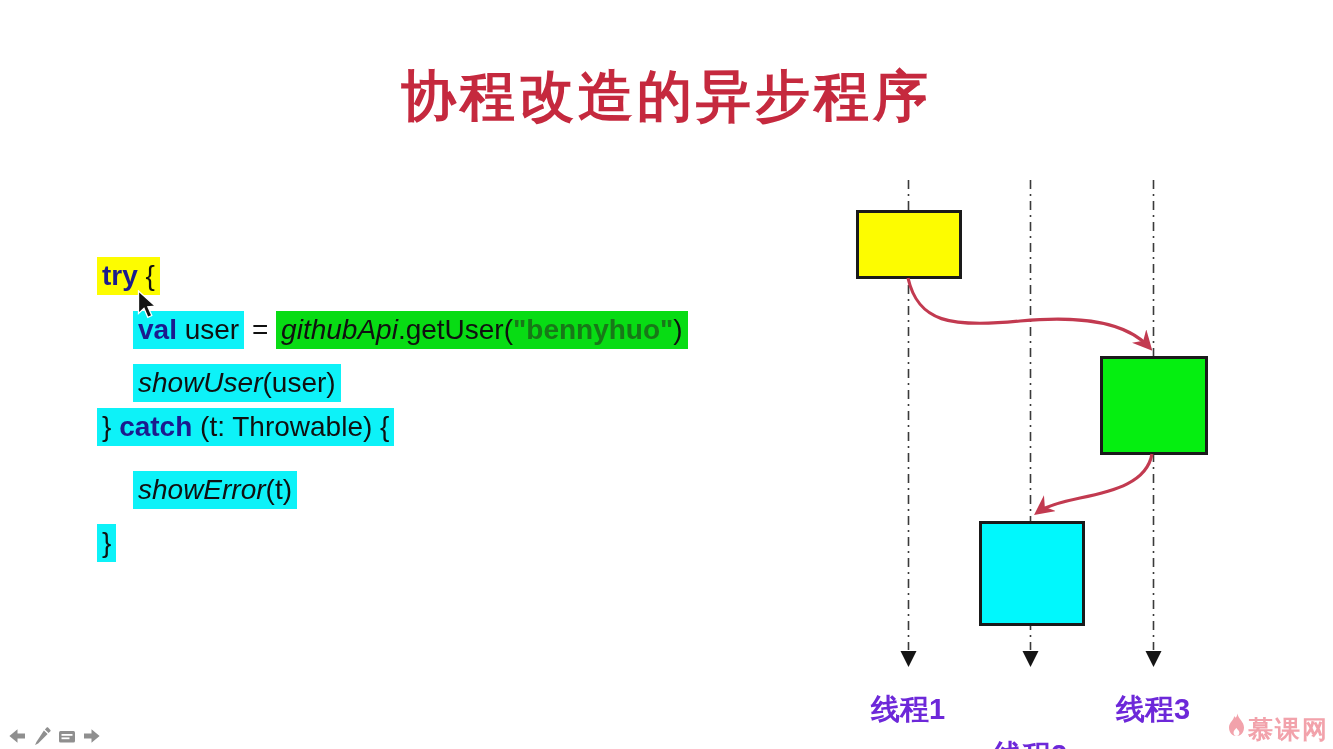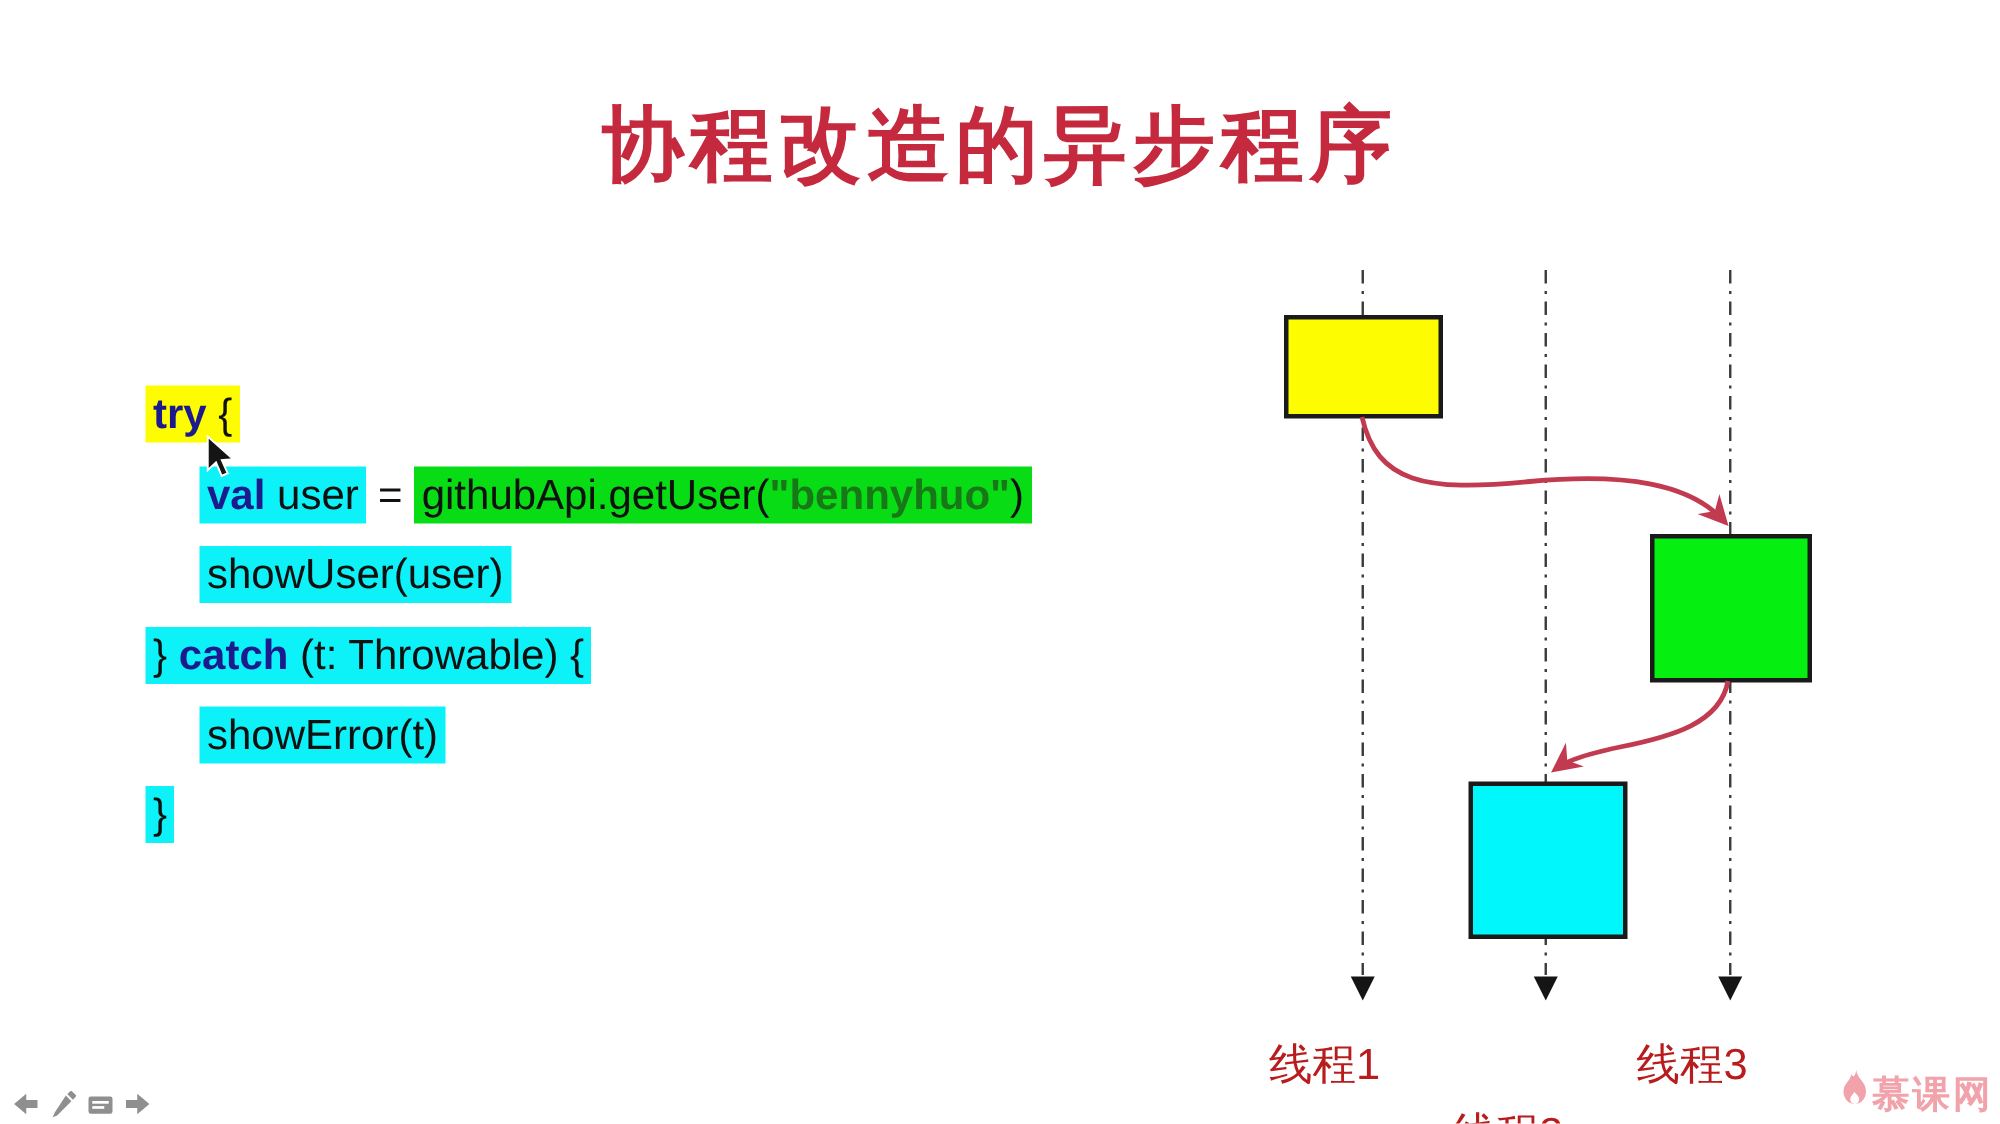--- a/index.html
+++ b/index.html
@@ -19,33 +19,33 @@
   .code-line{
     position:absolute;
     font-size:28px;line-height:30px;
     white-space:pre;color:#101010;
   }
   .code-line .hl{padding:3px 5px 4px 5px;}
   .hl-y{background:var(--hl-yellow);}
   .hl-c{background:var(--hl-cyan);margin-top:36px;}
   .hl-g{background:var(--hl-green);}
   .kw{color:var(--keyword-navy);font-weight:bold;}
-  .it{}
+  .it{font-style:italic;}
   .str{color:var(--string-green);font-weight:bold;}
   
   .cursor{position:absolute;left:137px;top:290px;width:26px;height:30px;}
   
   .diagram{position:absolute;left:830px;top:170px;width:420px;height:512px;}
   .lifeline{stroke:var(--line-gray);stroke-width:1.6;stroke-dasharray:9 5 2 5;fill:none;}
   .line-arrowhead{fill:#151515;}
   .task-rect{stroke:#1a1a1a;stroke-width:3;}
   .flow-arrow{stroke:var(--arrow-red);stroke-width:3.2;fill:none;}
   .thread-label{
     position:absolute;top:690px;width:124px;
-    font-size:29px;font-weight:400;color:#b91c1c;
+    text-align:center;font-size:29px;font-weight:700;color:#6d28d9;
   }
   
   .controls{position:absolute;left:7px;top:726px;display:flex;gap:5px;}
   .controls svg{display:block;}
   .ctl{fill:var(--icon-gray);}
   
   .watermark{
     position:absolute;right:4px;bottom:3px;
     display:flex;align-items:flex-start;gap:3px;
     color:var(--watermark-pink);
@@ -58,21 +58,21 @@
 <body>
 
 <div class="title">协程改造的异步程序</div>
 
 <div class="code-line" style="left:97px;top:261px;"><span class="hl hl-y"><span class="kw">try</span><span> {</span></span></div>
 
 <div class="code-line" style="left:133px;top:315px;"><span class="hl hl-c"><span class="kw">val</span><span> user</span></span><span> = </span><span class="hl hl-g"><span class="it">githubApi</span><span>.getUser(</span><span class="str">"bennyhuo"</span><span>)</span></span></div>
 
 <div class="code-line" style="left:133px;top:368px;"><span class="hl hl-c"><span class="it">showUser</span><span>(user)</span></span></div>
 
-<div class="code-line" style="left:97px;top:422px;"><span class="hl hl-c"><span>} </span><span class="kw">catch</span><span> (t: Throwable) {</span></span></div>
+<div class="code-line" style="left:97px;top:412px;"><span class="hl hl-c"><span>} </span><span class="kw">catch</span><span> (t: Throwable) {</span></span></div>
 
 <div class="code-line" style="left:133px;top:475px;"><span class="hl hl-c"><span class="it">showError</span><span>(t)</span></span></div>
 
 <div class="code-line" style="left:97px;top:528px;"><span class="hl hl-c"><span>}</span></span></div>
 
 <svg class="cursor" viewBox="0 0 26 30">
   <path d="M1.5,1 L1.5,23.5 L7,18.3 L10.8,27.3 L14.8,25.5 L10.9,16.8 L18.5,16.2 Z" fill="#141414" stroke="#ffffff" stroke-width="1.3"></path>
 </svg>
 
 <svg class="diagram" viewBox="0 0 420 512">

